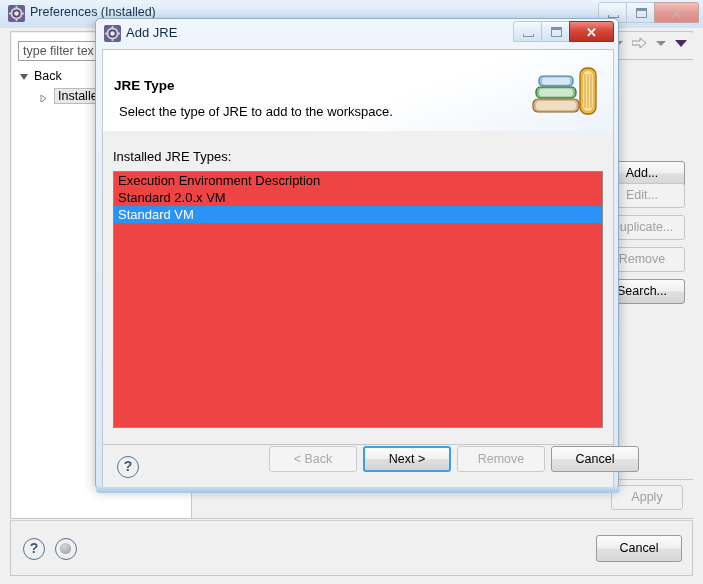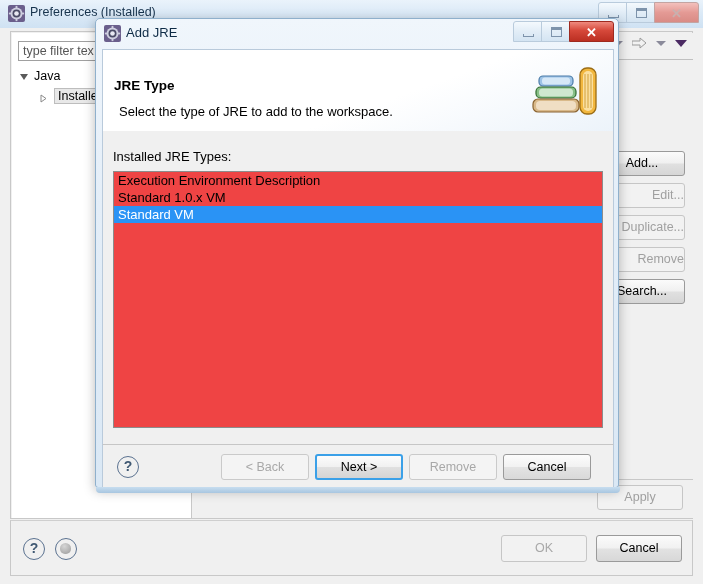--- a/index.html
+++ b/index.html
@@ -215,28 +215,27 @@
     color: #000;
     text-align: center;
     line-height: 23px;
     box-sizing: border-box;
     font-family: "Liberation Sans", sans-serif;
   }
   .side-btn.disabled {
     color: #a0a0a0;
     background: #f2f2f2;
     border-color: #c6c6c6;
-    text-align: right;
   }
 
   
   #apply-btn {
     position: absolute;
     right: 10px; bottom: 8px;
-    width: 86px; height: 25px;
+    width: 72px; height: 25px;
     border: 1px solid #c6c6c6;
     border-radius: 3px;
     background: #f2f2f2;
     color: #a0a0a0;
     font-size: 12.5px;
     text-align: center;
     line-height: 23px;
     box-sizing: border-box;
   }
   #prefs-footer-sep {
@@ -411,31 +410,32 @@
   #help-icon-dialog::after {
     content: "?";
     position: absolute; left: 0; right: 0; top: -1px;
     text-align: center;
     font-size: 14px; font-weight: bold;
     color: #3f5872;
     line-height: 20px;
   }
   .wiz-btn {
     position: absolute;
-    top: 9px;
+    top: 1px;
     width: 88px; height: 26px;
     border: 1px solid #9a9a9a;
     border-radius: 3px;
     background: linear-gradient(180deg,#fcfcfc 0%,#f2f2f2 48%,#e3e3e3 52%,#d9d9d9 100%);
     font-size: 12.5px;
     color: #000;
     text-align: center;
     line-height: 24px;
     box-sizing: border-box;
     font-family: "Liberation Sans", sans-serif;
+    margin-left: 48px;
   }
   .wiz-btn.disabled {
     color: #a8a8a8;
     background: #f4f4f4;
     border-color: #cacaca;
   }
   .wiz-btn.default {
     border: 2px solid #3aa0e8;
     border-radius: 3px;
     background: linear-gradient(180deg,#fcfcfc 0%,#f1f1f1 48%,#e0e0e0 52%,#d4d4d4 100%);
@@ -491,21 +491,21 @@
   </div>
 
   <div id="parent-body">
 
     <div id="prefs-content">
 
       <div id="tree-panel">
         <input id="filter-input" type="text" value="type filter tex" style="">
         <div class="tree-node" id="tree-java">
           <span class="tri-down"></span>
-          <span>Java</span>
+          <span>Back</span>
         </div>
         <div class="tree-node" id="tree-jres">
           <span class="tri-right-outline">
             <svg width="7" height="9" viewBox="0 0 7 9">
                 <polygon points="1,1 6,4.5 1,8" fill="#ffffff" stroke="#8a8a8a" stroke-width="1"></polygon>
               </svg>
           </span>
           <span id="tree-jres-label">Installe</span>
         </div>
       </div>
@@ -524,35 +524,34 @@
                 <polygon points="0,4 8,4 8,1 14,6 8,11 8,8 0,8" fill="#f2f2f2" stroke="#9a9a9a" stroke-width="1"></polygon>
               </svg>
             </span>
             <span class="chev-down"></span>
             <span class="chev-down dark"></span>
           </div>
         </div>
 
         <div id="prefs-right-text">ed to the</div>
 
-        <div class="side-btn" style="top:118px;">Add...</div>
+        <div class="side-btn" style="top:128px;">Add...</div>
         <div class="side-btn disabled" style="top:150px;">Edit...</div>
         <div class="side-btn disabled" style="top:182px;">Duplicate...</div>
         <div class="side-btn" style="top:246px;">Search...</div>
         <div class="side-btn disabled" style="top:214px;">Remove</div>
 
         <div id="prefs-footer-sep"></div>
         <div id="apply-btn">Apply</div>
       </div>
     </div>
 
     <div id="parent-footer">
       <span class="circ-icon" id="help-icon-parent"></span>
       <span class="circ-icon" id="dome-icon-parent"></span>
-      <div class="footer-btn disabled" id="ok-btn">OK</div>
       <div class="footer-btn" id="cancel-btn-parent">Cancel</div>
     </div>
 
   </div>
 </div>
 
 <div id="dialog">
   <div id="dialog-frame">
 
     <div id="dialog-titlebar">
@@ -608,21 +607,21 @@
             <line x1="66" y1="10" x2="66" y2="44"></line>
           </g>
         </svg>
       </span>
     </div>
 
     <div id="dialog-body">
       <div id="list-label">Installed JRE Types:</div>
       <div id="jre-listbox">
         <div class="jre-item">Execution Environment Description</div>
-        <div class="jre-item">Standard 1.0.x VM</div>
+        <div class="jre-item">Standard 2.0.x VM</div>
         <div class="jre-item selected">Standard VM</div>
       </div>
     </div>
 
     <div id="dialog-buttonbar">
       <span id="help-icon-dialog"></span>
       <div class="wiz-btn disabled" id="btn-back">&lt; Back</div>
       <div class="wiz-btn default" id="btn-next">Next &gt;</div>
       <div class="wiz-btn disabled" id="btn-finish">Remove</div>
       <div class="wiz-btn" id="btn-cancel">Cancel</div>

